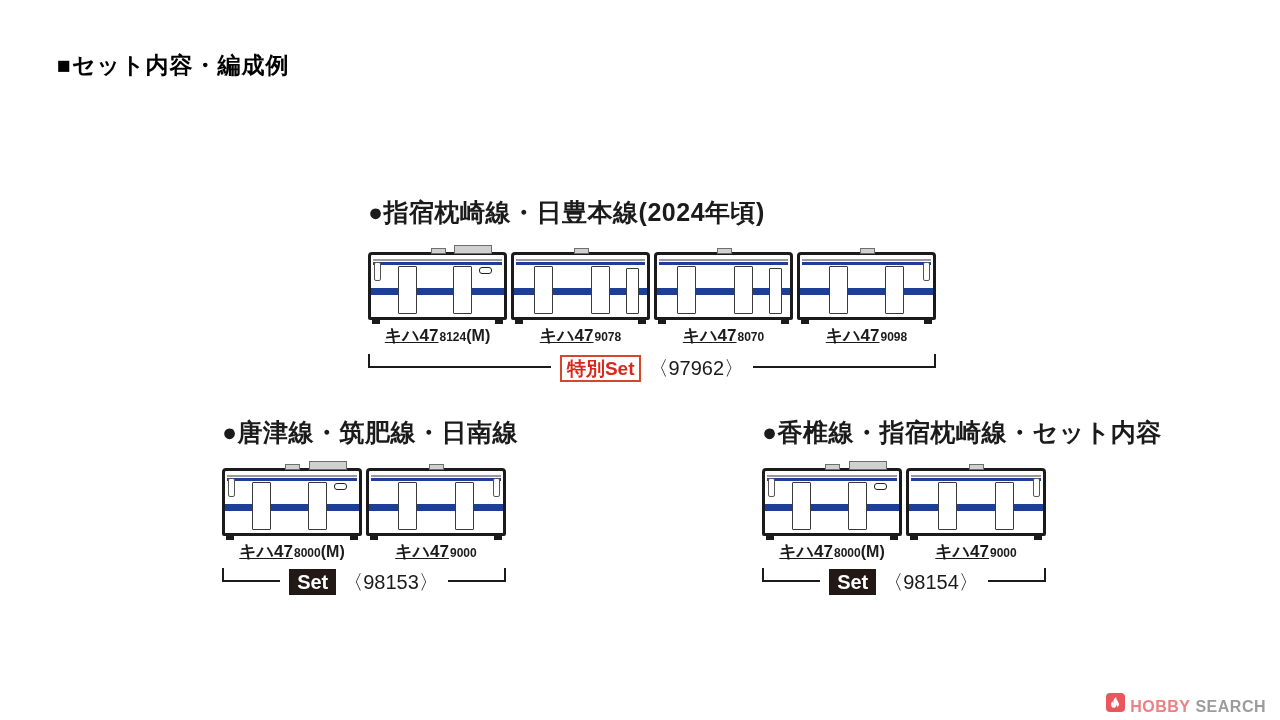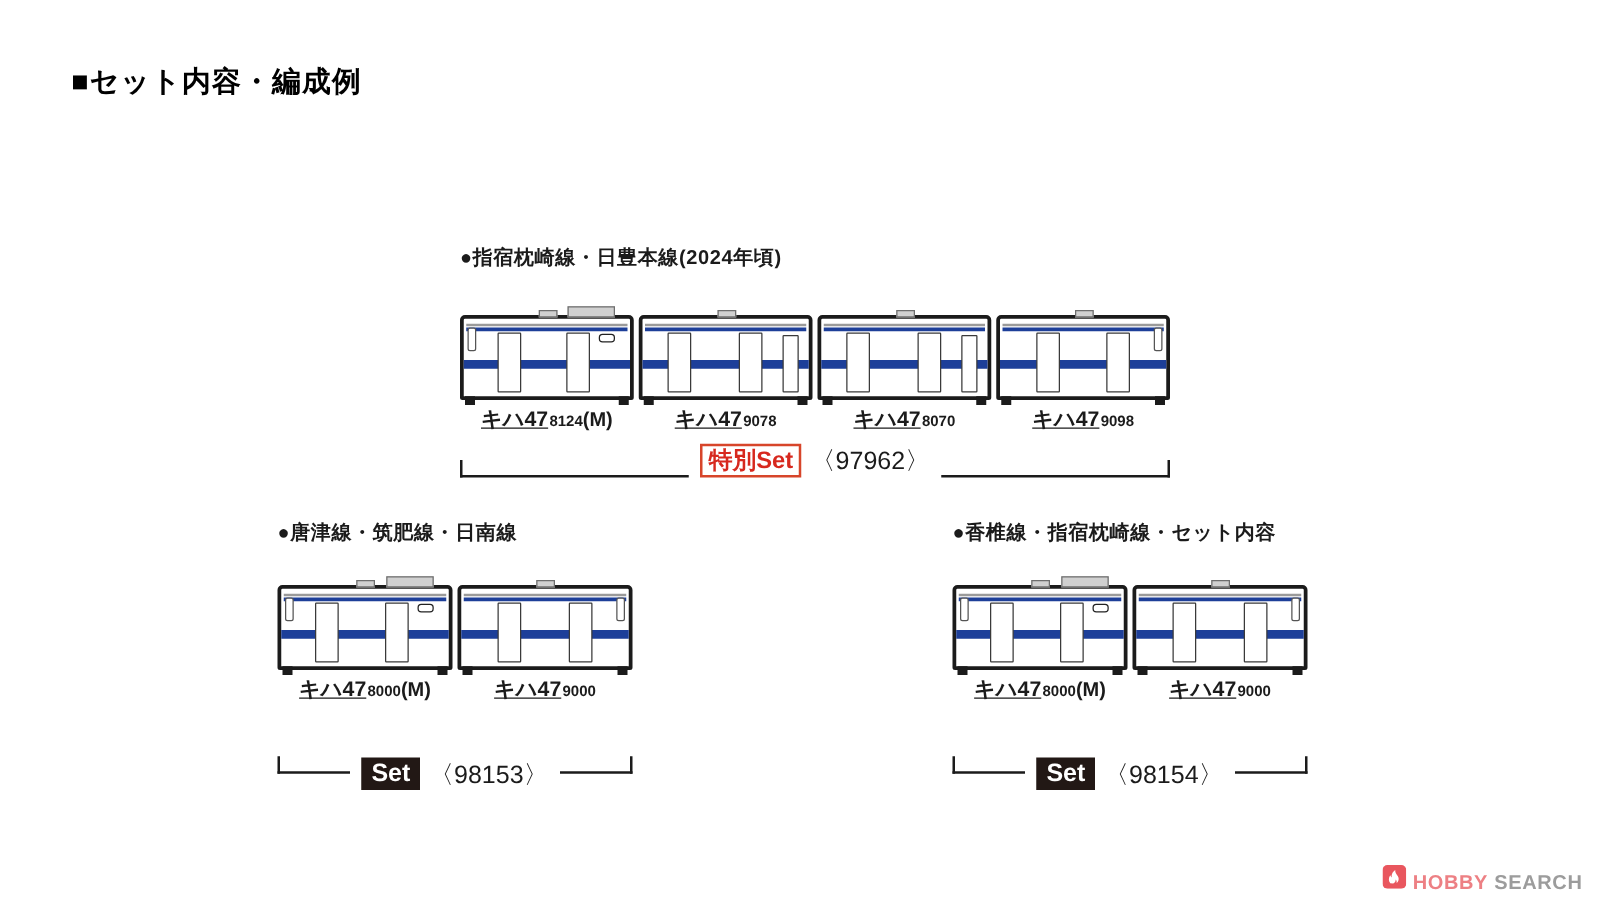--- a/index.html
+++ b/index.html
@@ -13,21 +13,21 @@
   .page-title{
     position:absolute;left:57px;top:50px;margin:0;
     font-size:23px;font-weight:700;letter-spacing:1px;color:#000;
   }
   
   .formation{position:absolute;}
   .f1{left:368px;top:196px;width:568px;height:192px;}
   .f2{left:222px;top:416px;width:284px;height:186px;}
   .f3{left:762px;top:416px;width:284px;height:186px;}
   .formation h2{
-    margin:0;font-size:16px;font-weight:700;color:#1b1b1b;letter-spacing:0.5px;
+    margin:0;font-size:25px;font-weight:700;color:#1b1b1b;letter-spacing:0.5px;
     white-space:nowrap;
   }
   
   .cars{position:absolute;left:0;right:0;display:flex;gap:4px;}
   .f1 .cars{top:56px;}
   .f2 .cars,.f3 .cars{top:52px;}
   .car{
     position:relative;flex:1;height:68px;box-sizing:border-box;
     background:#fff;border:3px solid var(--outline,#1b1b1b);
     border-radius:4px 4px 2px 2px;
@@ -58,22 +58,22 @@
   
   .carlabels{position:absolute;left:0;right:0;display:flex;gap:4px;}
   .f1 .carlabels{top:128px;}
   .f2 .carlabels,.f3 .carlabels{top:124px;}
   .carlabel{flex:1;display:flex;justify-content:center;align-items:baseline;white-space:nowrap;}
   .carlabel .cname{font-size:17px;font-weight:600;text-decoration:underline;}
   .carlabel .cnum{font-size:12px;font-weight:600;margin-left:1px;}
   .carlabel .csuf{font-size:16px;font-weight:600;}
   
   .bracket{position:absolute;left:0;right:0;display:flex;height:28px;}
-  .f1 .bracket{top:158px;align-items:flex-end;}
-  .f2 .bracket,.f3 .bracket{top:152px;margin-top:37px;}
+  .f1 .bracket{top:158px;}
+  .f2 .bracket,.f3 .bracket{top:152px;}
   .bseg{height:14px;box-sizing:border-box;}
   .bseg.l{flex:1;border-left:2px solid #1b1b1b;border-bottom:2px solid #1b1b1b;}
   .bseg.r{flex:1;border-right:2px solid #1b1b1b;border-bottom:2px solid #1b1b1b;}
   .blabel{display:flex;align-items:center;height:28px;padding:0 9px;gap:7px;white-space:nowrap;}
   .set-label{display:inline-block;box-sizing:border-box;}
   .set-label.red-outline{
     color:var(--red,#d7281e);border:2px solid var(--redborder,#d7452a);
     background:#fff;font-size:19px;font-weight:700;line-height:23px;padding:0 5px;
   }
   .set-label.black-box{

